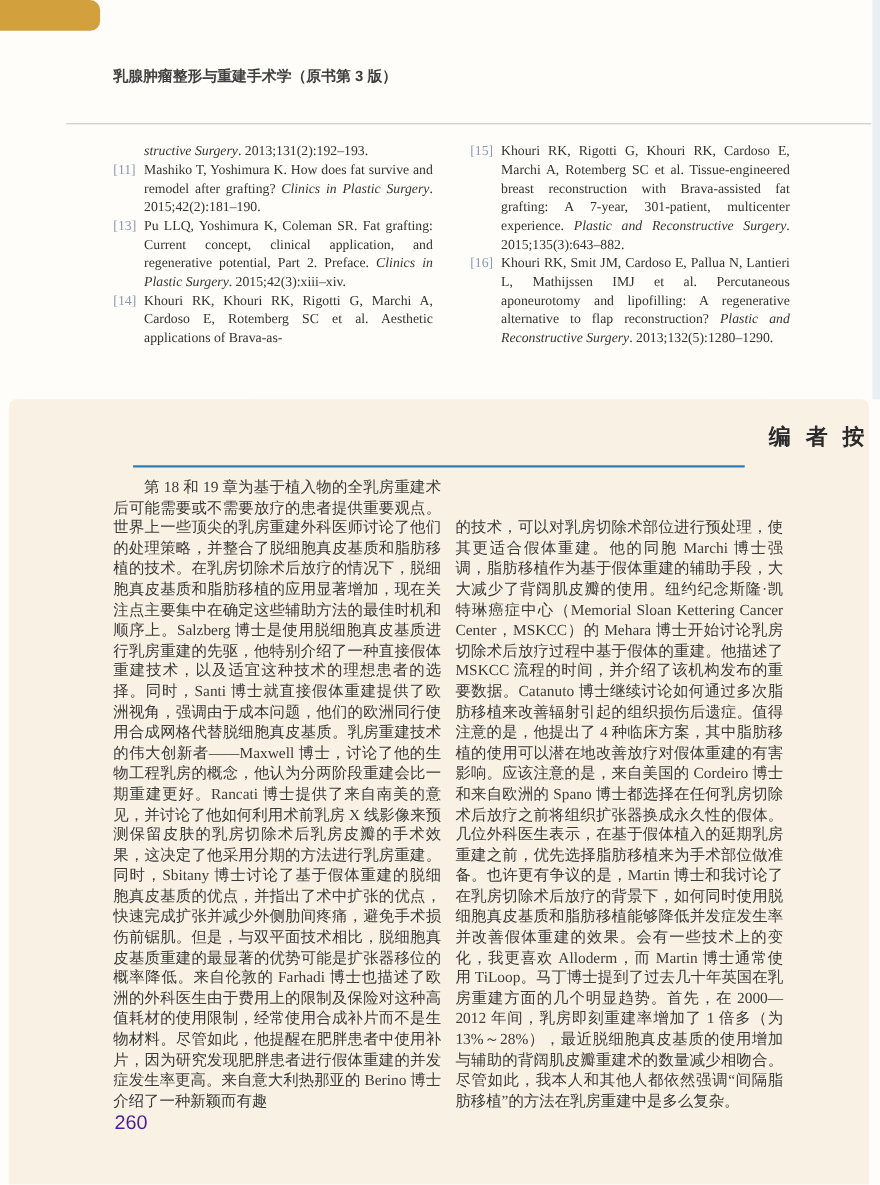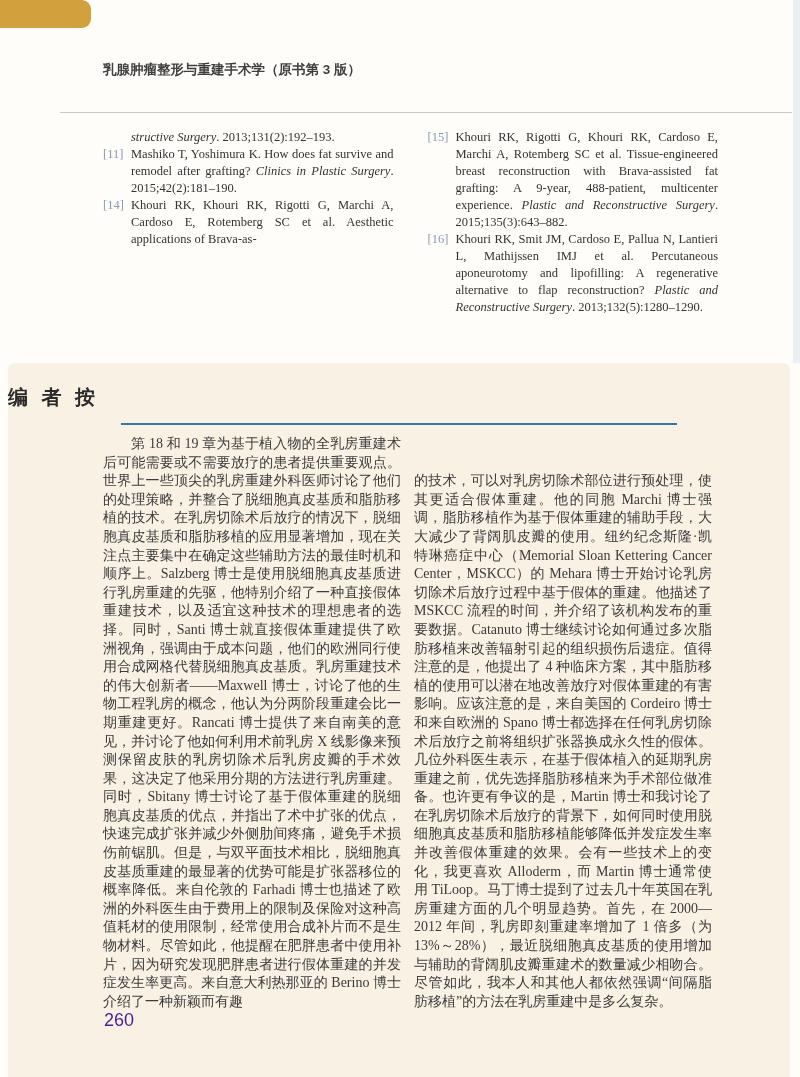--- a/index.html
+++ b/index.html
@@ -55,21 +55,21 @@
     color:var(--refnum);
   }
   .it{font-style:italic;}
   
   .note-box{
     position:absolute; left:8px; right:10px; top:363px; height:714px;
     background:var(--note-bg);
     border-radius:7px 7px 0 0;
   }
   .note-title{
-    margin-top:21px; text-align:left;
+    margin-top:21px; text-align:right;
     font-family:"Liberation Sans", sans-serif;
     font-weight:bold; font-size:20px; color:#2b2b2b;
     letter-spacing:4px;
   }
   .note-rule{
     width:556px; height:2px; background:var(--rule-blue);
     margin:12px auto 0 auto;
   }
   .note-cols{
     margin-top:10px;
@@ -100,24 +100,25 @@
   <div class="titles">
     <div class="title-cn">乳腺肿瘤整形与重建手术学（原书第 3 版）</div>
   </div>
 
   <div class="header-rule"></div>
 
   <div class="refs">
     <div class="ref-col" id="refs-left">
         <div class="ref"><span class="it">structive Surgery</span><span>. 2013;131(2):192–193.</span></div>
         <div class="ref"><span class="ref-num">[11]</span><span>Mashiko T, Yoshimura K. How does fat survive and remodel after grafting? </span><span class="it">Clinics in Plastic Surgery</span><span>. 2015;42(2):181–190.</span></div>
+        <div class="ref"><span class="ref-num">[13]</span><span>Pu LLQ, Yoshimura K, Coleman SR. Fat grafting: Current concept, clinical application, and regenerative potential, Part 2. Preface. </span><span class="it">Clinics in Plastic Surgery</span><span>. 2015;42(3):xiii–xiv.</span></div>
         <div class="ref"><span class="ref-num">[14]</span><span>Khouri RK, Khouri RK, Rigotti G, Marchi A, Cardoso E, Rotemberg SC et al. Aesthetic applications of Brava-as-</span></div>
       </div>
     <div class="ref-col" id="refs-right">
-        <div class="ref"><span class="ref-num">[15]</span><span>Khouri RK, Rigotti G, Khouri RK, Cardoso E, Marchi A, Rotemberg SC et al. Tissue-engineered breast reconstruction with Brava-assisted fat grafting: A 9-year, 488-patient, multicenter experience. </span><span class="it">Plastic and Reconstructive Surgery</span><span>. 2015;135(3):643–882.</span></div>
+        <div class="ref"><span class="ref-num">[15]</span><span>Khouri RK, Rigotti G, Khouri RK, Cardoso E, Marchi A, Rotemberg SC et al. Tissue-engineered breast reconstruction with Brava-assisted fat grafting: A 7-year, 301-patient, multicenter experience. </span><span class="it">Plastic and Reconstructive Surgery</span><span>. 2015;135(3):643–882.</span></div>
         <div class="ref"><span class="ref-num">[16]</span><span>Khouri RK, Smit JM, Cardoso E, Pallua N, Lantieri L, Mathijssen IMJ et al. Percutaneous aponeurotomy and lipofilling: A regenerative alternative to flap reconstruction? </span><span class="it">Plastic and Reconstructive Surgery</span><span>. 2013;132(5):1280–1290.</span></div>
       </div>
   </div>
 
   <div class="note-box">
     <div class="note-title">编 者 按</div>
     <div class="note-rule"></div>
     <div class="note-cols">
       <div class="note-col note-col-first">第 18 和 19 章为基于植入物的全乳房重建术后可能需要或不需要放疗的患者提供重要观点。世界上一些顶尖的乳房重建外科医师讨论了他们的处理策略，并整合了脱细胞真皮基质和脂肪移植的技术。在乳房切除术后放疗的情况下，脱细胞真皮基质和脂肪移植的应用显著增加，现在关注点主要集中在确定这些辅助方法的最佳时机和顺序上。Salzberg 博士是使用脱细胞真皮基质进行乳房重建的先驱，他特别介绍了一种直接假体重建技术，以及适宜这种技术的理想患者的选择。同时，Santi 博士就直接假体重建提供了欧洲视角，强调由于成本问题，他们的欧洲同行使用合成网格代替脱细胞真皮基质。乳房重建技术的伟大创新者——Maxwell 博士，讨论了他的生物工程乳房的概念，他认为分两阶段重建会比一期重建更好。Rancati 博士提供了来自南美的意见，并讨论了他如何利用术前乳房 X 线影像来预测保留皮肤的乳房切除术后乳房皮瓣的手术效果，这决定了他采用分期的方法进行乳房重建。同时，Sbitany 博士讨论了基于假体重建的脱细胞真皮基质的优点，并指出了术中扩张的优点，快速完成扩张并减少外侧肋间疼痛，避免手术损伤前锯肌。但是，与双平面技术相比，脱细胞真皮基质重建的最显著的优势可能是扩张器移位的概率降低。来自伦敦的 Farhadi 博士也描述了欧洲的外科医生由于费用上的限制及保险对这种高值耗材的使用限制，经常使用合成补片而不是生物材料。尽管如此，他提醒在肥胖患者中使用补片，因为研究发现肥胖患者进行假体重建的并发症发生率更高。来自意大利热那亚的 Berino 博士介绍了一种新颖而有趣</div>
       <div class="note-col">的技术，可以对乳房切除术部位进行预处理，使其更适合假体重建。他的同胞 Marchi 博士强调，脂肪移植作为基于假体重建的辅助手段，大大减少了背阔肌皮瓣的使用。纽约纪念斯隆·凯特琳癌症中心（Memorial Sloan Kettering Cancer Center，MSKCC）的 Mehara 博士开始讨论乳房切除术后放疗过程中基于假体的重建。他描述了 MSKCC 流程的时间，并介绍了该机构发布的重要数据。Catanuto 博士继续讨论如何通过多次脂肪移植来改善辐射引起的组织损伤后遗症。值得注意的是，他提出了 4 种临床方案，其中脂肪移植的使用可以潜在地改善放疗对假体重建的有害影响。应该注意的是，来自美国的 Cordeiro 博士和来自欧洲的 Spano 博士都选择在任何乳房切除术后放疗之前将组织扩张器换成永久性的假体。几位外科医生表示，在基于假体植入的延期乳房重建之前，优先选择脂肪移植来为手术部位做准备。也许更有争议的是，Martin 博士和我讨论了在乳房切除术后放疗的背景下，如何同时使用脱细胞真皮基质和脂肪移植能够降低并发症发生率并改善假体重建的效果。会有一些技术上的变化，我更喜欢 Alloderm，而 Martin 博士通常使用 TiLoop。马丁博士提到了过去几十年英国在乳房重建方面的几个明显趋势。首先，在 2000—2012 年间，乳房即刻重建率增加了 1 倍多（为 13%～28%），最近脱细胞真皮基质的使用增加与辅助的背阔肌皮瓣重建术的数量减少相吻合。尽管如此，我本人和其他人都依然强调“间隔脂肪移植”的方法在乳房重建中是多么复杂。</div>

